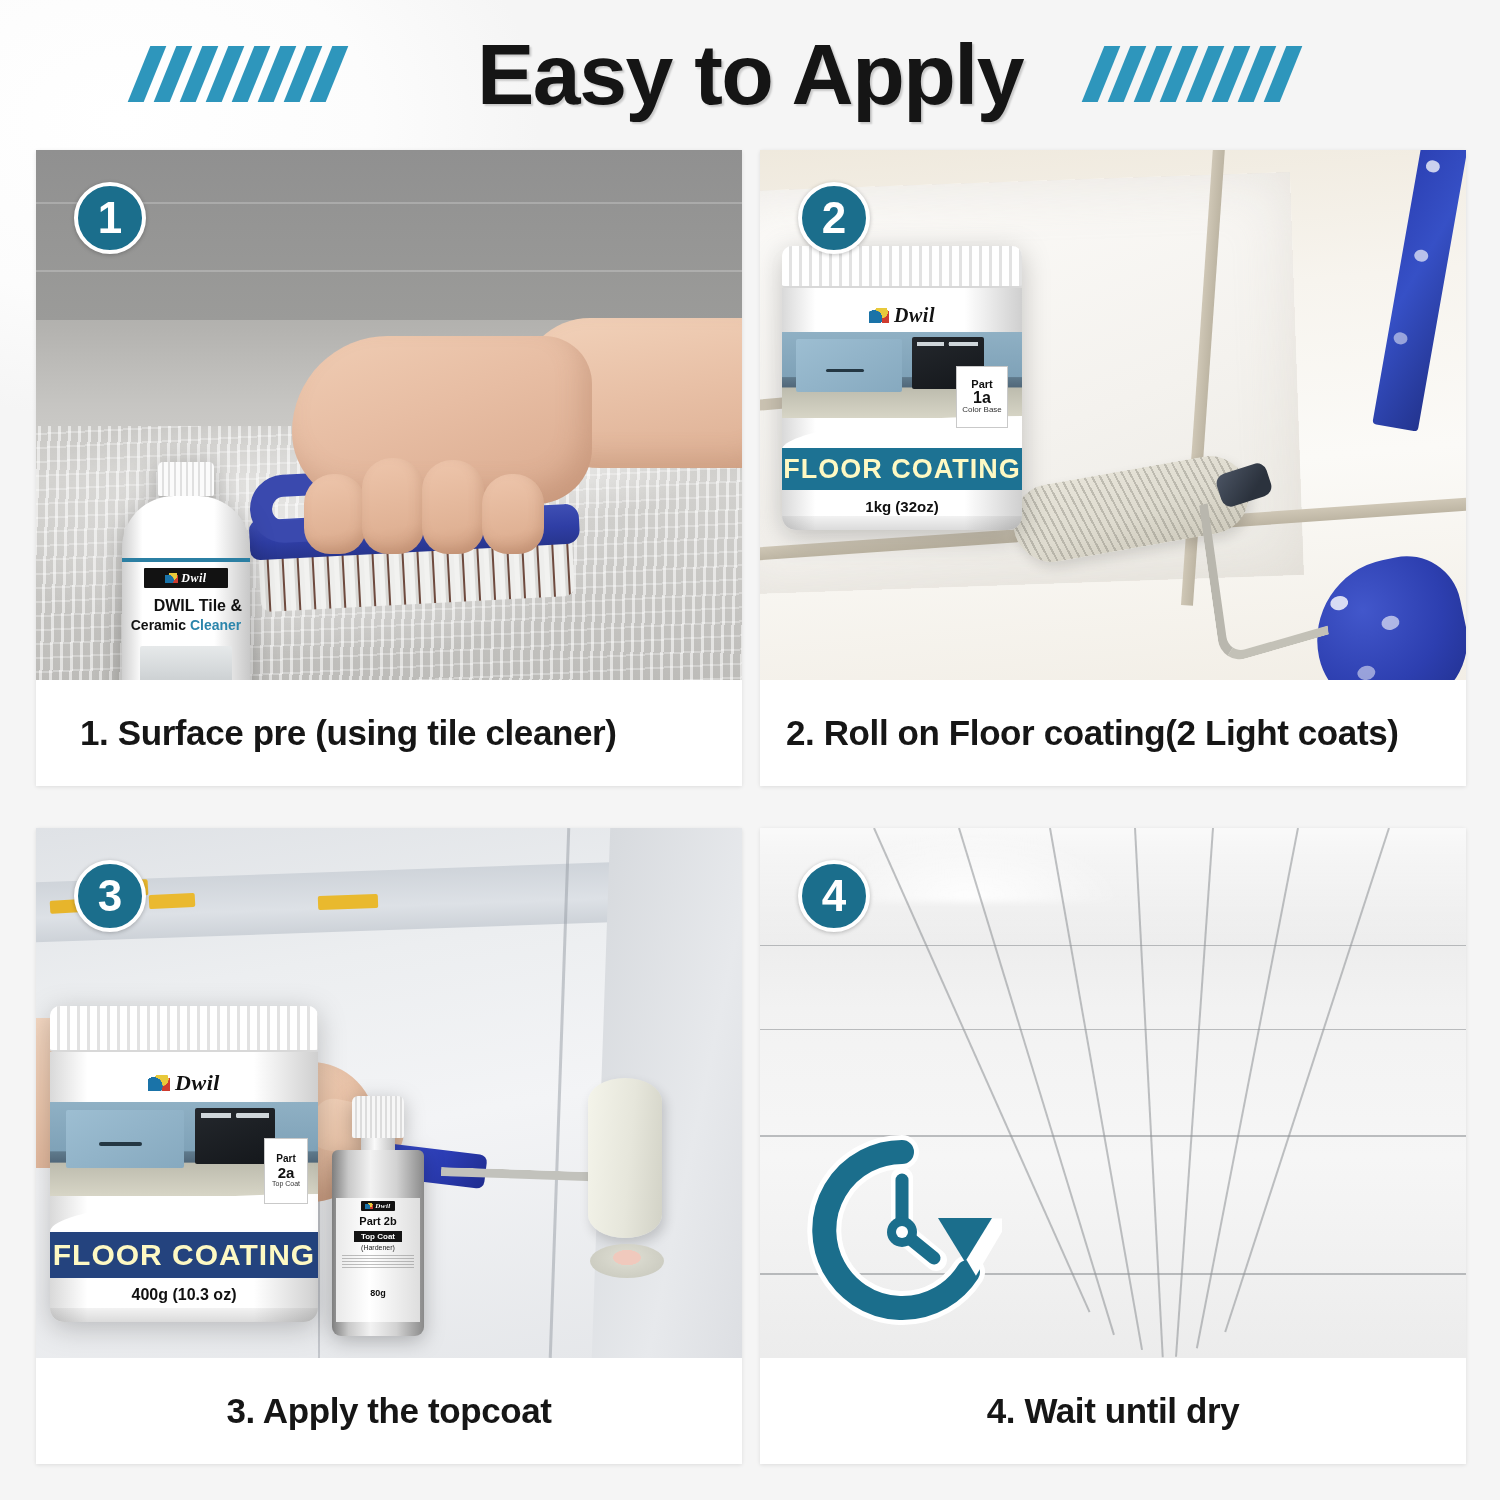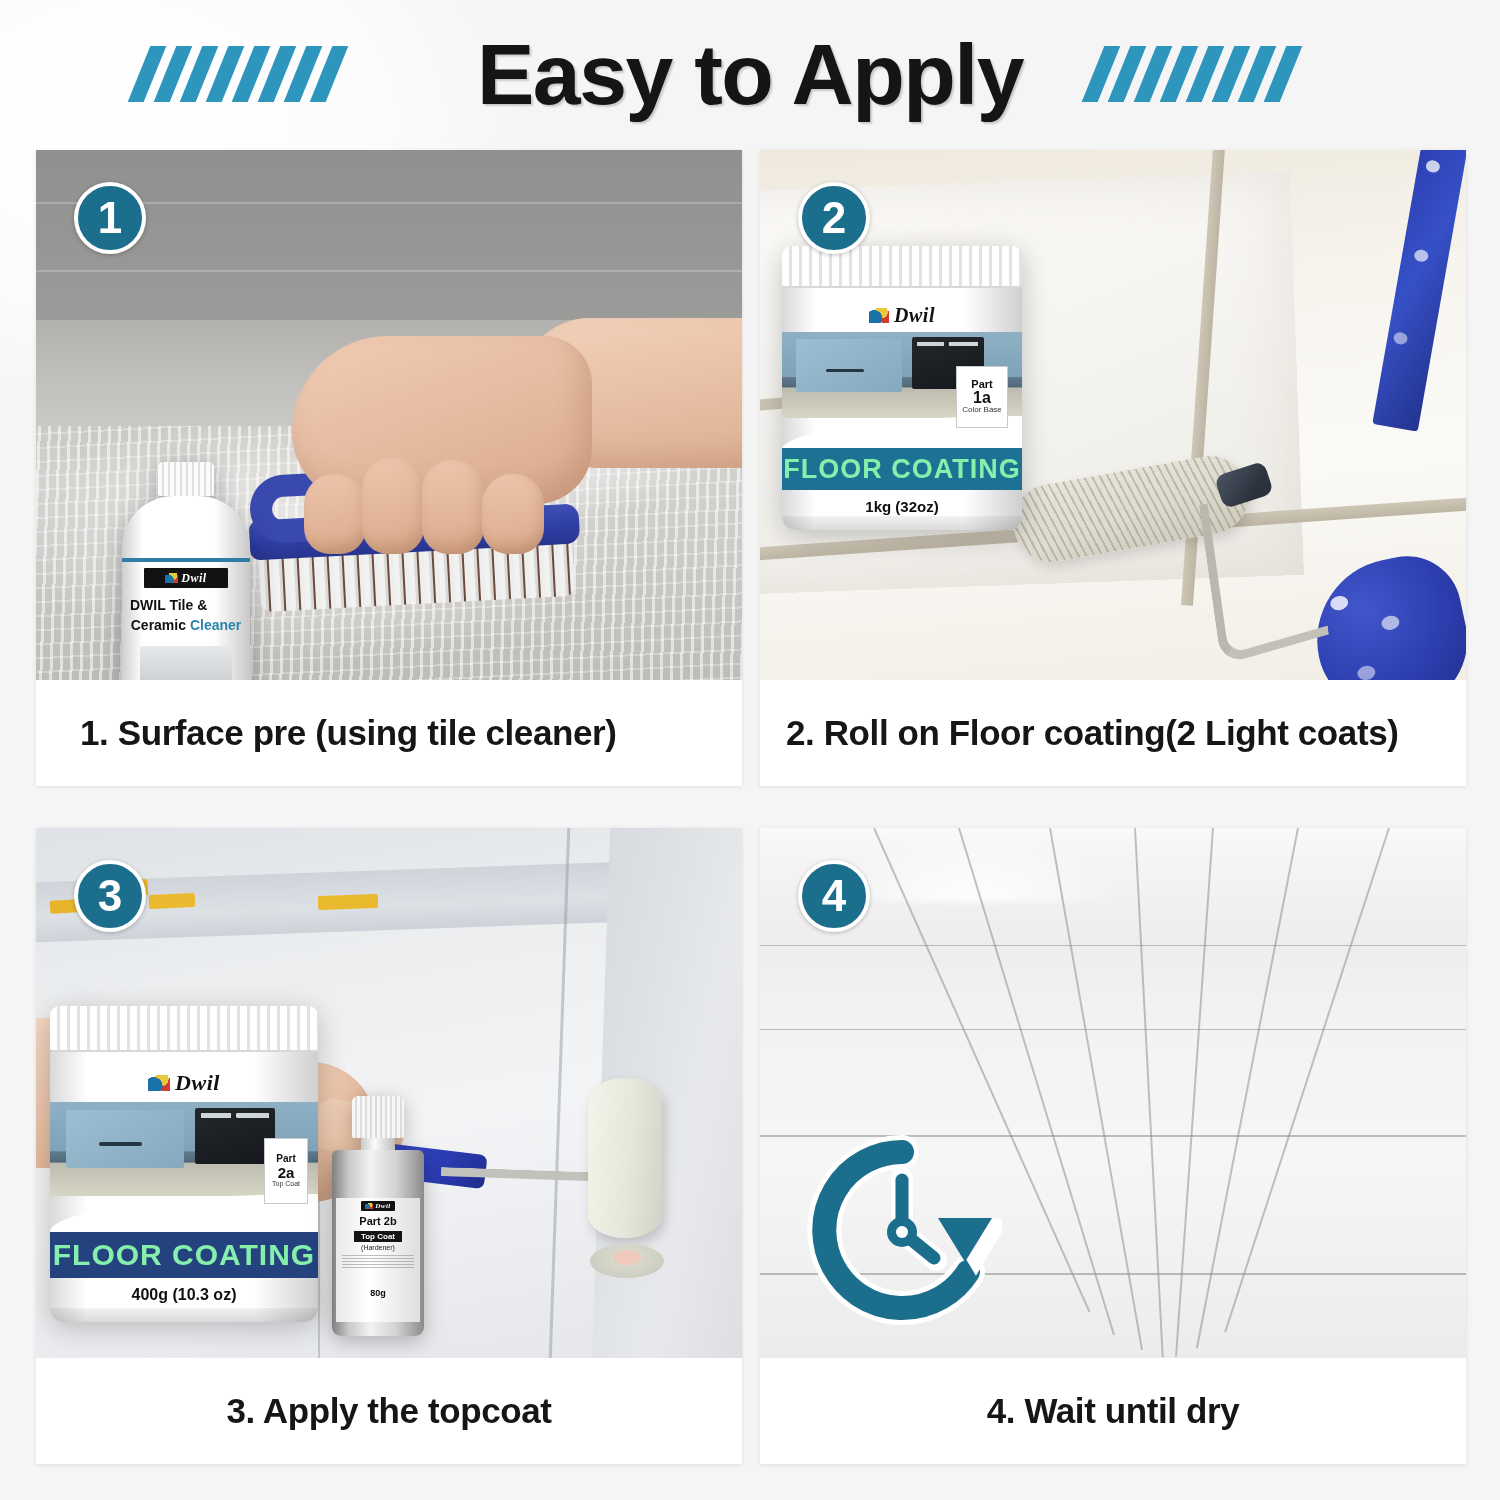--- a/index.html
+++ b/index.html
@@ -333,21 +333,21 @@
     z-index: 3;
   }
   .jar-tag .tp { font-weight: 700; color: #101010; line-height: 1.05; text-align: center; }
   .jar-tag .tn { font-weight: 700; color: #101010; line-height: 1.0; }
   .jar-tag .ts { color: #333; line-height: 1.1; }
   .jar-band {
     position: absolute; left: 0; width: 100%;
     display: flex; align-items: center; justify-content: center;
   }
   .jar-band span {
-    color: #86efac; font-weight: 700; letter-spacing: 1px;
+    color: #fef9c3; font-weight: 700; letter-spacing: 1px;
     white-space: nowrap;
   }
   .jar-weight {
     position: absolute; left: 0; width: 100%;
     display: flex; align-items: center; justify-content: center;
     color: #101010; font-weight: 700;
   }
   .jar-rim {
     position: absolute; left: 0; bottom: 0; width: 100%; height: 14px;
     background: linear-gradient(180deg, rgba(0,0,0,0.05), rgba(0,0,0,0.14));
@@ -524,22 +524,22 @@
             <div style="position:relative;width:128px;height:284px;
                         background:linear-gradient(90deg,#cfcfcf 0%,#ffffff 16%,#ffffff 72%,#c8c8c8 100%);
                         border-radius:52px 52px 12px 12px;overflow:hidden;">
               <div style="position:absolute;left:0;top:62px;width:100%;height:4px;background:#2b7fa3;"></div>
 
               <div style="position:absolute;left:22px;top:72px;width:84px;height:20px;background:#121212;
                           display:flex;align-items:center;justify-content:center;gap:3px;border-radius:1px;">
                 <span class="logo-swoosh" style="width:13px;height:10px;"></span>
                 <span class="logo-word" style="font-size:12px;color:#ffffff;">Dwil</span>
               </div>
-              <div style="position:absolute;left:8px;top:100px;width:112px;text-align:left;
-                          font-size:14px;font-weight:700;color:#111;line-height:1.3;">DWIL Tile &amp;</div>
+              <div style="position:absolute;left:8px;top:100px;width:112px;text-align:right;
+                          font-size:16px;font-weight:700;color:#111;line-height:1.3;">DWIL Tile &amp;</div>
               <div style="position:absolute;left:8px;top:120px;width:112px;text-align:center;
                           font-size:14px;font-weight:700;line-height:1.3;">
                 <span style="color:#111;">Ceramic </span><span style="color:#2b85ab;">Cleaner</span>
               </div>
               <div style="position:absolute;left:18px;top:150px;width:92px;height:44px;
                           background:linear-gradient(180deg,#e6e9ea 0%,#d3d7d9 60%,#c6cacc 100%);
                           border-radius:2px;"></div>
 
             </div>
           </div>

